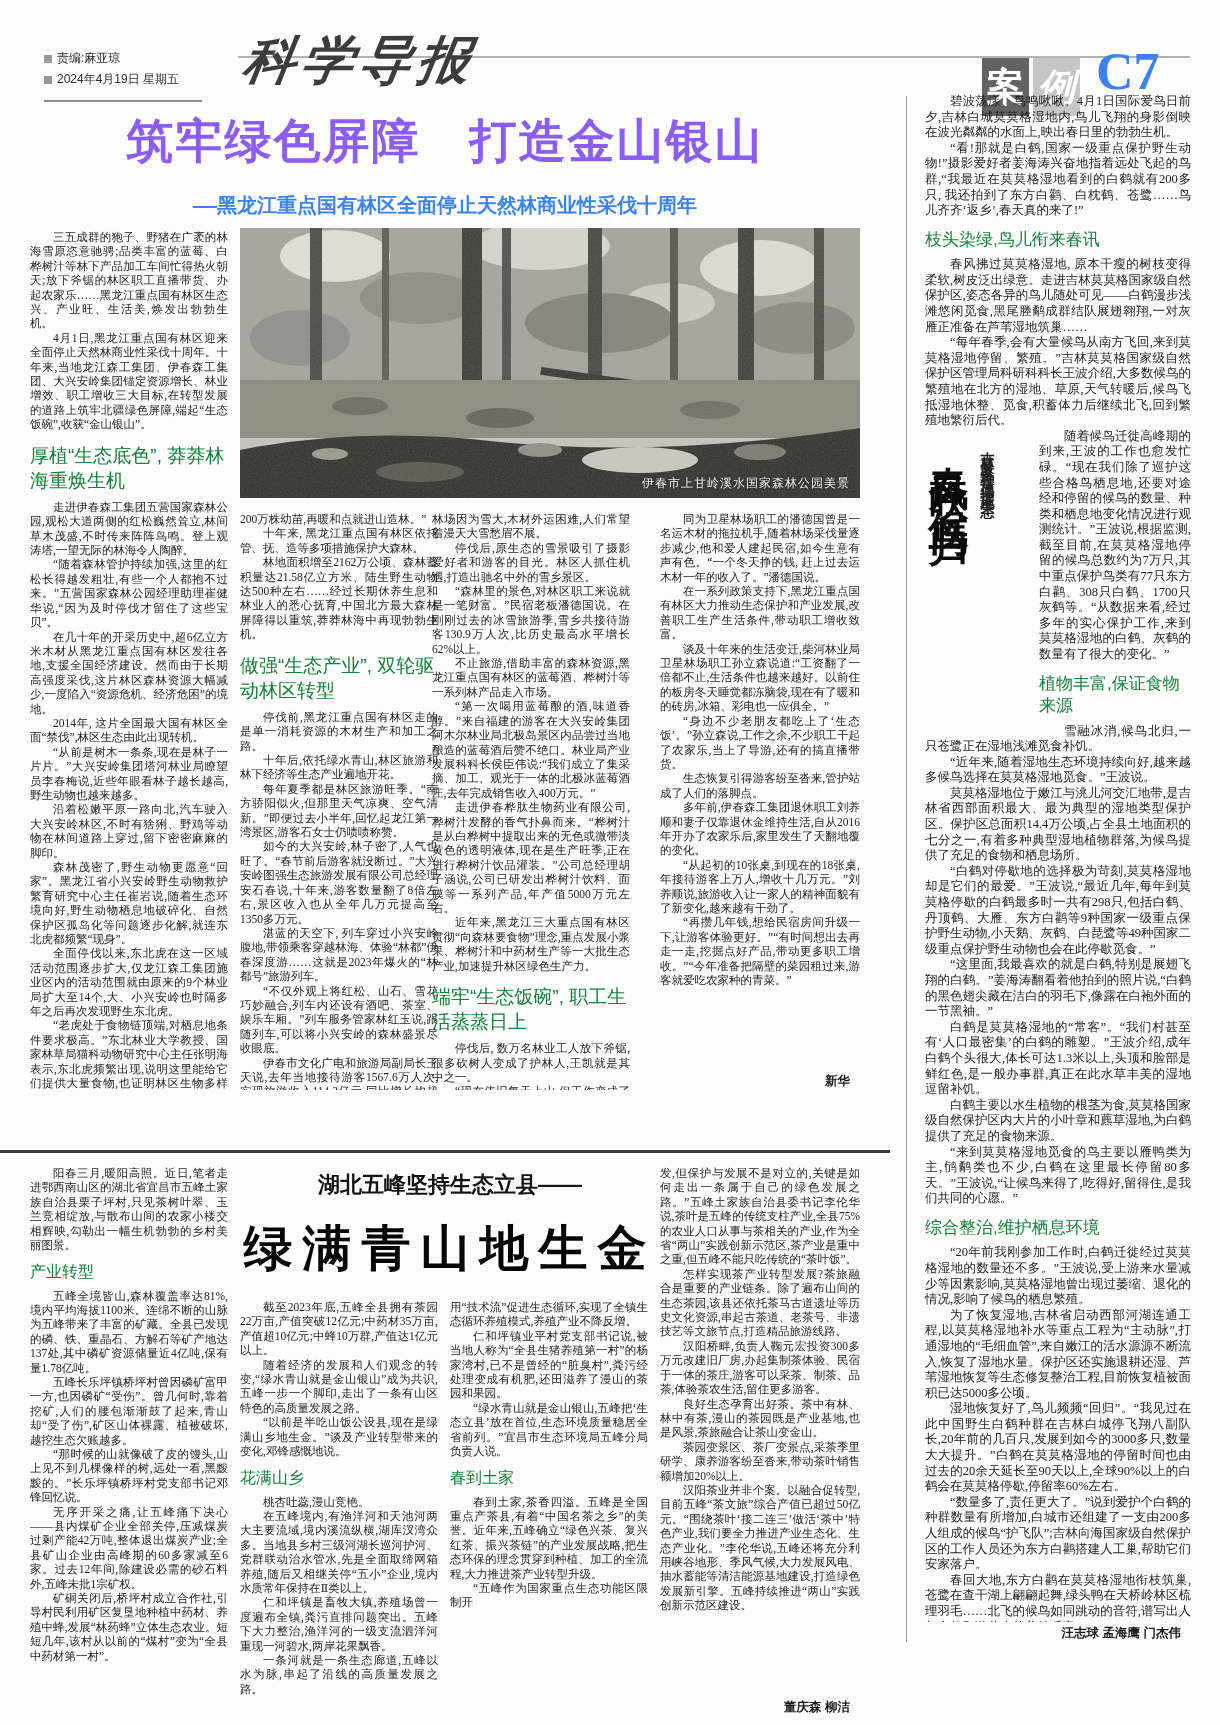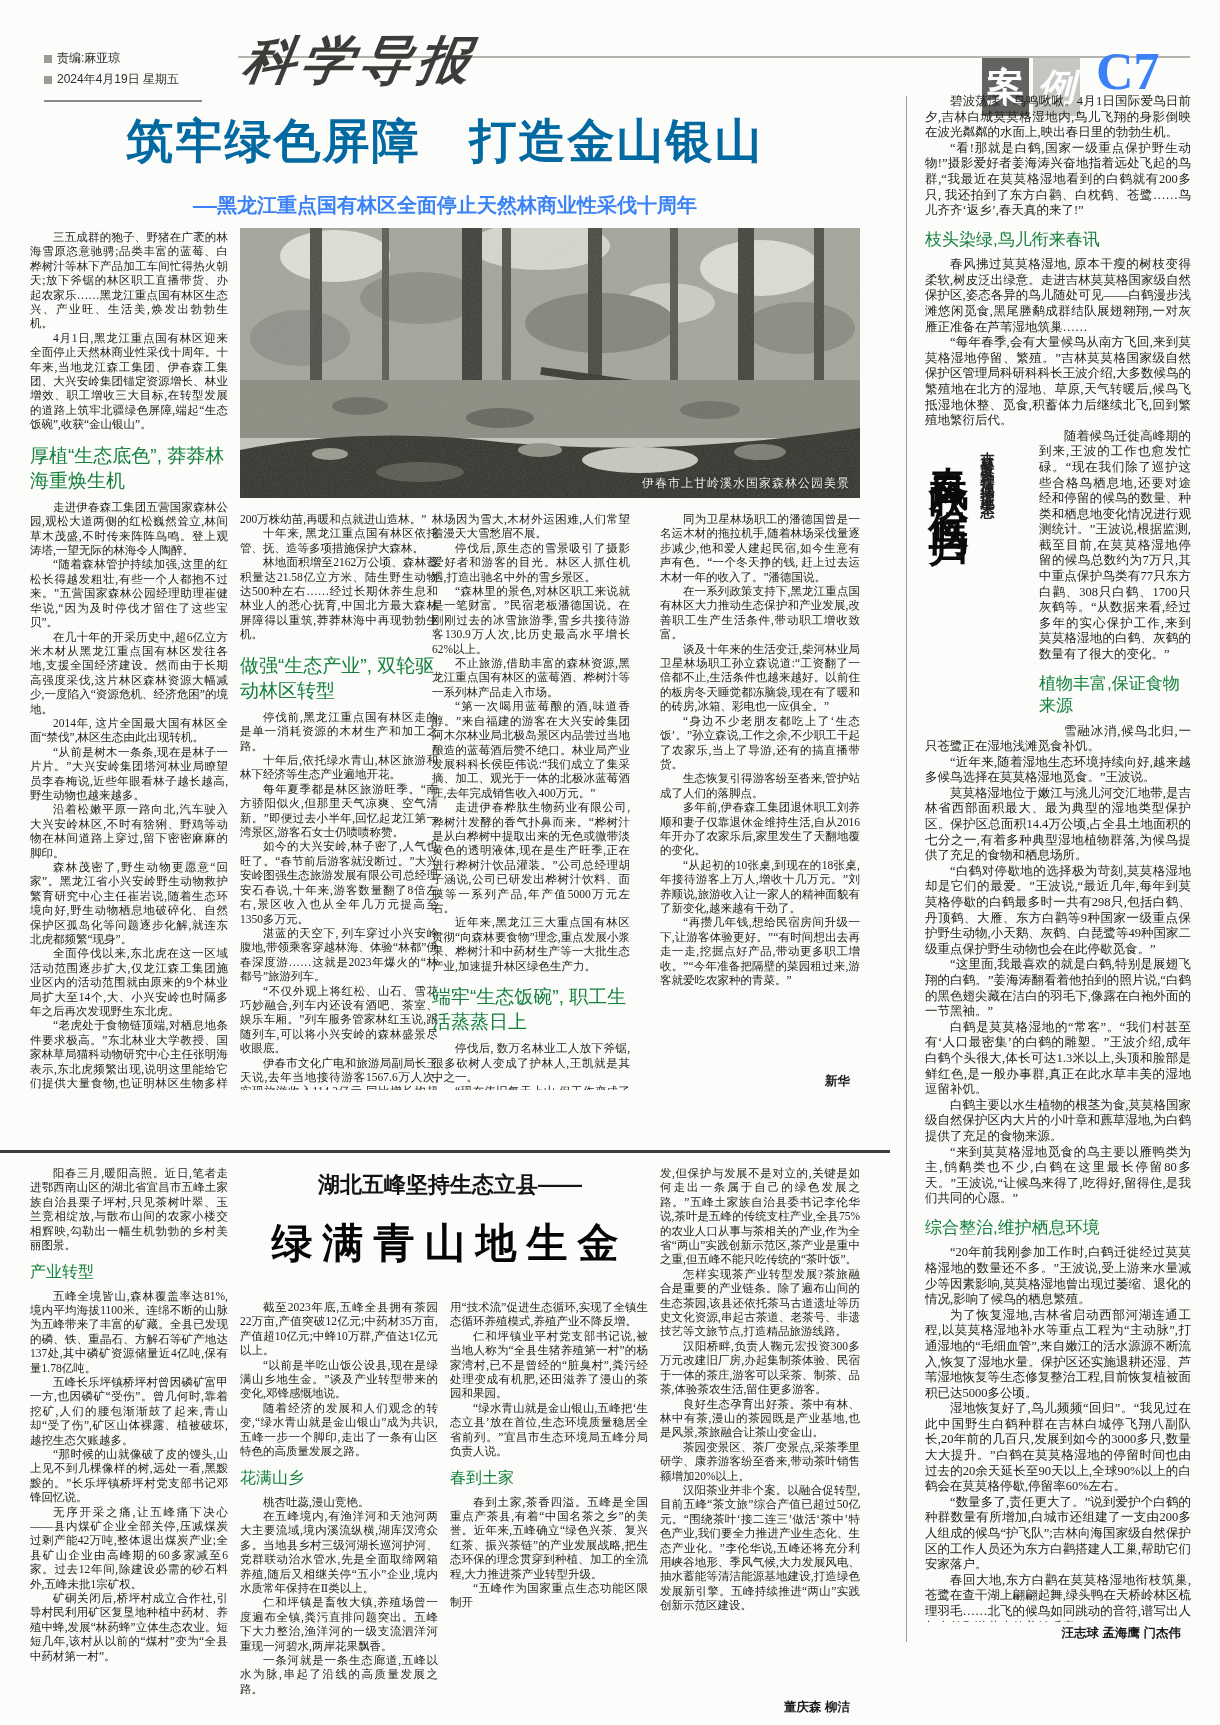--- a/index.html
+++ b/index.html
@@ -14,21 +14,21 @@
   .masthead{position:absolute;left:244px;top:26px;font-size:52px;font-weight:bold;font-style:italic;
             letter-spacing:6px;color:#3c3c3a;transform:skewX(-9deg);font-family:"DejaVu Serif","Liberation Serif",serif;}
   .badge{position:absolute;top:58px;width:47px;height:58px;display:flex;align-items:center;justify-content:center;
          font-size:38px;font-weight:900;color:#fdfdfd;font-family:"Liberation Sans","DejaVu Sans",sans-serif;}
   .badge1{left:982px;background:#636361;}
   .badge2{left:1033px;background:#c6c6c3;font-style:italic;}
   .pageno{position:absolute;left:1096px;top:42px;font-size:52px;font-weight:bold;color:#3b82f6;
           font-family:"Liberation Serif","DejaVu Serif",serif;}
   
   .headline{position:absolute;left:30px;top:110px;width:830px;text-align:center;font-size:47px;font-weight:900;
-            letter-spacing:2px;color:#0369a1;font-family:"Liberation Sans","DejaVu Sans",sans-serif;}
+            letter-spacing:2px;color:#8b5cf6;font-family:"Liberation Sans","DejaVu Sans",sans-serif;}
   .subtitle{position:absolute;left:30px;top:192px;width:830px;text-align:center;font-size:20px;font-weight:700;
             color:#3b82f6;font-family:Liberation Mono, monospace;}
   .col{position:absolute;overflow:hidden;display:flex;flex-direction:column;}
   .col-content{flex:1 1 auto;overflow:hidden;}
   .para{margin:0;font-size:11.5px;line-height:14.4px;text-align:justify;text-indent:2em;color:#1d1d1b;}
   .para.cont{text-indent:0;}
   .subhead{font-family:"Liberation Sans","DejaVu Sans",sans-serif;font-weight:400;font-size:19px;line-height:1.32;
            margin:11px 0 7px 0;color:#15803d;}
   .byline{flex:0 0 auto;text-align:right;font-weight:bold;font-size:12.5px;padding:3px 10px 0 0;
           font-family:"Liberation Sans","DejaVu Sans",sans-serif;}
@@ -44,21 +44,21 @@
   .vtitle-block{float:left;width:102px;height:288px;margin:6px 12px 4px 0;display:flex;flex-direction:row;
                 align-items:flex-start;justify-content:flex-start;background:#fcfcfa;}
   .vtitle-big{writing-mode:vertical-rl;font-size:40px;font-weight:900;letter-spacing:8px;color:#0a0a0a;
               font-family:"Liberation Sans","DejaVu Sans",sans-serif;line-height:1.2;}
   .vtitle-small{writing-mode:vertical-rl;font-size:14px;font-weight:700;letter-spacing:4px;color:#222;
                 margin-left:6px;padding-top:6px;font-family:"Liberation Sans","DejaVu Sans",sans-serif;}
   
   .botrule{position:absolute;left:0;top:1150px;width:890px;height:2.5px;background:#3c3c3a;}
   .wufeng-titleblock{position:absolute;left:240px;top:1170px;width:420px;text-align:center;}
   .wf-kicker{font-size:22px;font-weight:700;color:#141414;font-family:"Liberation Sans","DejaVu Sans",sans-serif;}
-  .wf-title{font-size:41px;font-weight:900;letter-spacing:10px;margin-top:16px;color:#060606;
+  .wf-title{font-size:49px;font-weight:900;letter-spacing:10px;margin-top:16px;color:#060606;
             font-family:"Liberation Sans","DejaVu Sans",sans-serif;}
   .wufeng .subhead{font-size:16px;margin:9px 0 6px 0;}
 </style>
 </head>
 <body>
 
 <div class="page">
 
   <div class="hairline" style="left:238px;top:56px;width:952px;height:2px;"></div>
   <div class="ed-block">
@@ -231,22 +231,22 @@
         <p class="para">五峰全境皆山,森林覆盖率达81%,境内平均海拔1100米。连绵不断的山脉为五峰带来了丰富的矿藏。全县已发现的磷、铁、重晶石、方解石等矿产地达137处,其中磷矿资源储量近4亿吨,保有量1.78亿吨。</p>
         <p class="para">五峰长乐坪镇桥坪村曾因磷矿富甲一方,也因磷矿“受伤”。曾几何时,靠着挖矿,人们的腰包渐渐鼓了起来,青山却“受了伤”,矿区山体裸露、植被破坏,越挖生态欠账越多。</p>
         <p class="para">“那时候的山就像破了皮的馒头,山上见不到几棵像样的树,远处一看,黑黢黢的。”长乐坪镇桥坪村党支部书记邓锋回忆说。</p>
         <p class="para">无序开采之痛,让五峰痛下决心——县内煤矿企业全部关停,压减煤炭过剩产能42万吨,整体退出煤炭产业;全县矿山企业由高峰期的60多家减至6家。过去12年间,除建设必需的砂石料外,五峰未批1宗矿权。</p>
         <p class="para">矿硐关闭后,桥坪村成立合作社,引导村民利用矿区复垦地种植中药材、养殖中蜂,发展“林药蜂”立体生态农业。短短几年,该村从以前的“煤村”变为“全县中药材第一村”。</p>
       </div>
   </div>
   <div class="col wufeng" style="left:240px;top:1300px;width:198px;height:416px;">
     <div class="col-content">
         <p class="para">截至2023年底,五峰全县拥有茶园22万亩,产值突破12亿元;中药材35万亩,产值超10亿元;中蜂10万群,产值达1亿元以上。</p>
+        <p class="para">随着经济的发展和人们观念的转变,“绿水青山就是金山银山”成为共识,五峰一步一个脚印,走出了一条有山区特色的高质量发展之路。</p>
         <p class="para">“以前是半吃山饭公设县,现在是绿满山乡地生金。”谈及产业转型带来的变化,邓锋感慨地说。</p>
-        <p class="para">随着经济的发展和人们观念的转变,“绿水青山就是金山银山”成为共识,五峰一步一个脚印,走出了一条有山区特色的高质量发展之路。</p>
         <div class="subhead">花满山乡</div>
         <p class="para">桃杏吐蕊,漫山竞艳。</p>
         <p class="para">在五峰境内,有渔洋河和天池河两大主要流域,境内溪流纵横,湖库汊湾众多。当地县乡村三级河湖长巡河护河、党群联动治水管水,先是全面取缔网箱养殖,随后又相继关停“五小”企业,境内水质常年保持在Ⅱ类以上。</p>
         <p class="para">仁和坪镇是畜牧大镇,养殖场曾一度遍布全镇,粪污直排问题突出。五峰下大力整治,渔洋河的一级支流泗洋河重现一河碧水,两岸花果飘香。</p>
         <p class="para">一条河就是一条生态廊道,五峰以水为脉,串起了沿线的高质量发展之路。</p>
       </div>
   </div>
   <div class="col wufeng" style="left:450px;top:1300px;width:198px;height:416px;">
     <div class="col-content">
         <p class="para cont">用“技术流”促进生态循环,实现了全镇生态循环养殖模式,养殖产业不降反增。</p>

